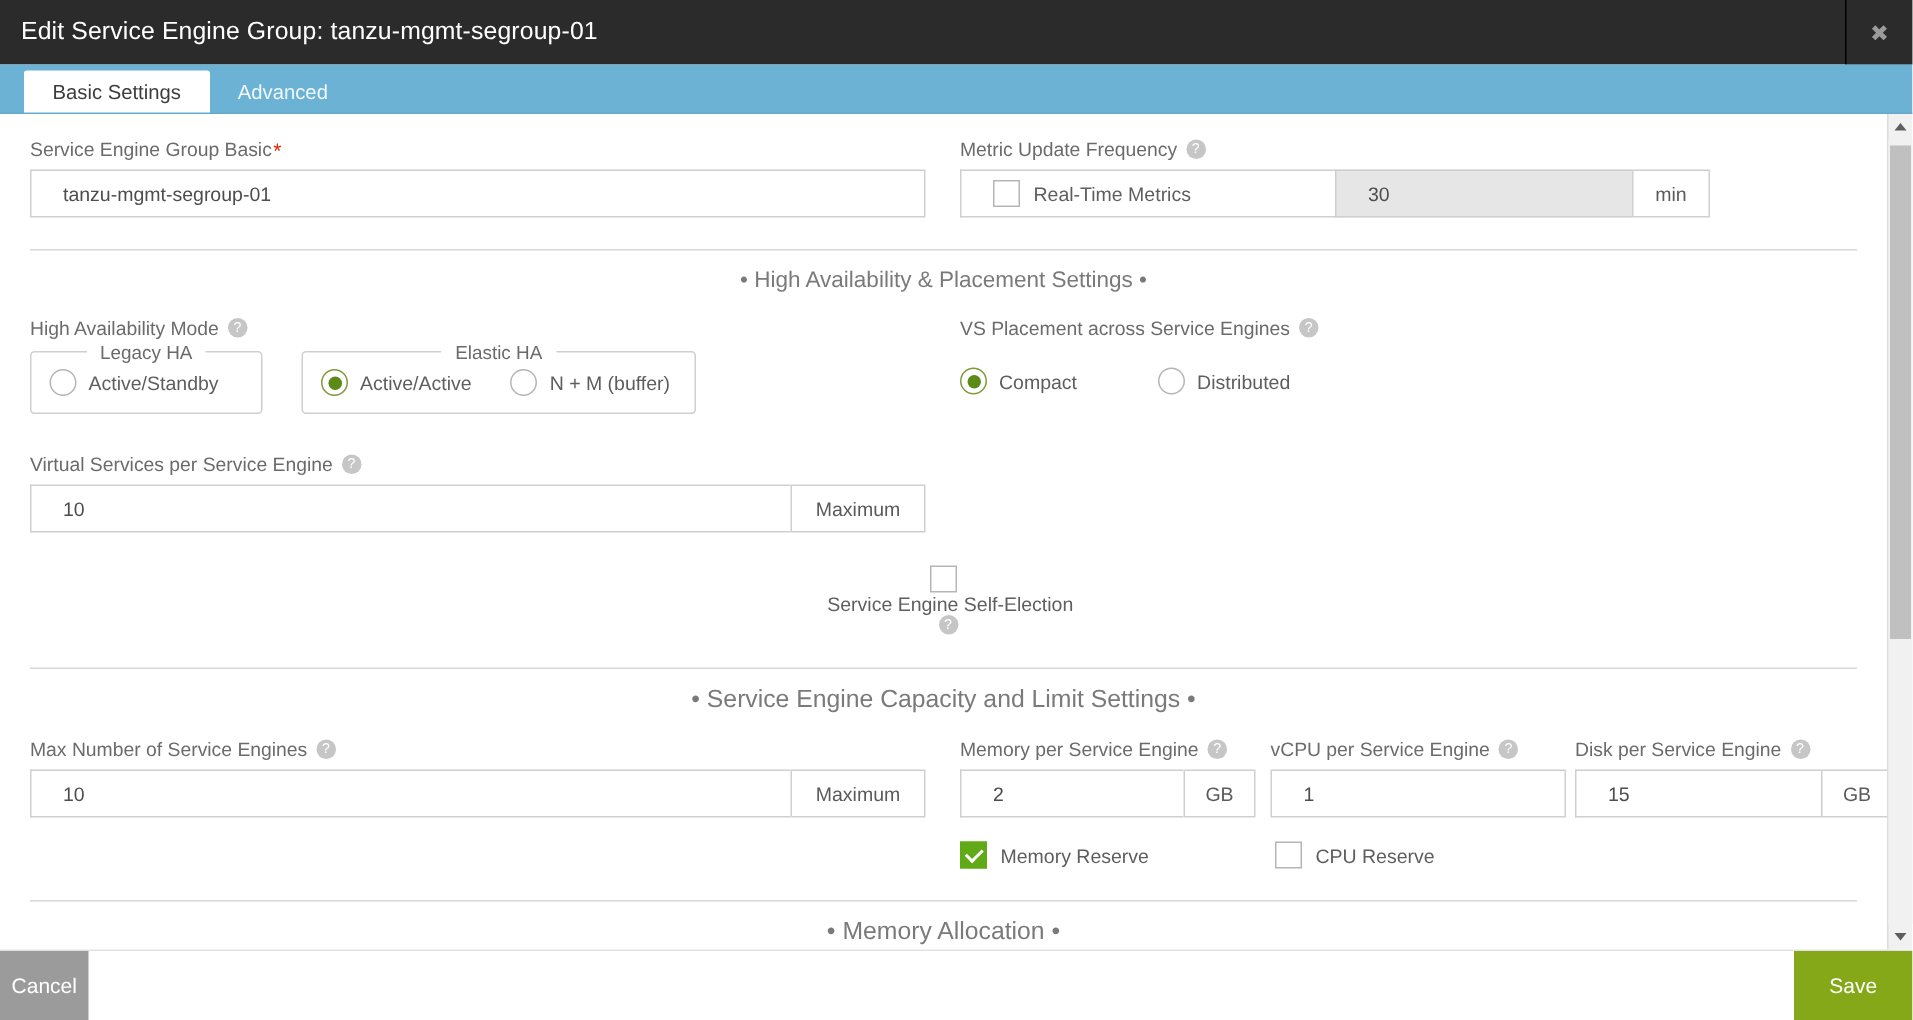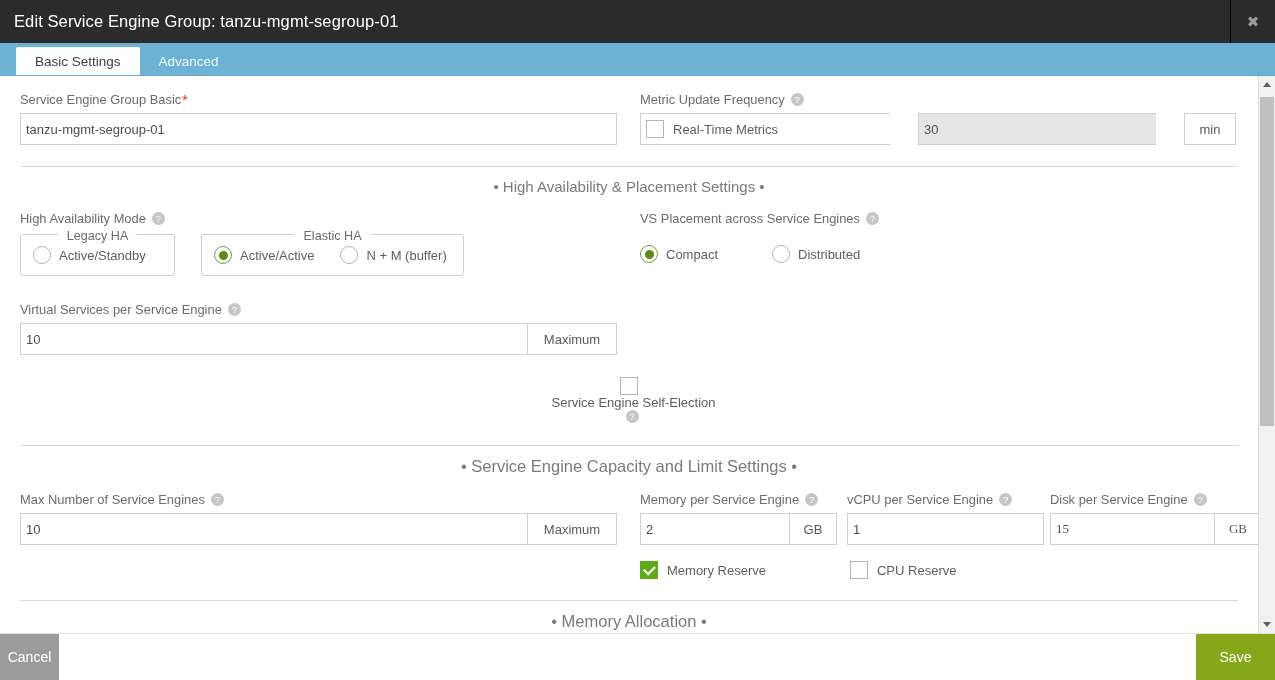--- a/index.html
+++ b/index.html
@@ -150,21 +150,21 @@
     cursor: pointer;
     font-family: "Liberation Sans", sans-serif;
     flex: 0 0 13px;
   }
 
   .input {
     height: 32px;
     border: 1px solid #cfcfcf;
     background: #fff;
     display: flex; align-items: center;
-    padding: 0 5px;
+    padding: 0 21px;
     font-size: 13px;
     color: #4d4d4d;
     cursor: text;
   }
   .input.grow { flex: 1 1 auto; min-width: 0; }
 
   .input-group { display: flex; align-items: stretch; }
   .input-group > .input { border-right: none; }
   .input-group > .addon:last-child,
   .input-group > .input:last-child { border-right: 1px solid #cfcfcf; }
@@ -313,21 +313,21 @@
             <span class="req-star">*</span>
           </div>
           <div class="input" style="width:597px;">tanzu-mgmt-segroup-01</div>
         </div>
 
         <div class="col-right">
           <div class="field-label">
             <span>Metric Update Frequency</span>
             <span class="help">?</span>
           </div>
-          <div class="input-group" style="width:596px;gap:28px;">
+          <div class="input-group" style="width:500px;">
             <div class="input" style="width:250px;">
               <span class="cb-row">
                 <span class="cbox"></span>
                 <span class="cb-label">Real-Time Metrics</span>
               </span>
             </div>
             <div class="input grow disabled">30</div>
             <div class="addon" style="width:52px;">min</div>
           </div>
         </div>
@@ -443,21 +443,21 @@
               <div class="input-group" style="width:197px;">
                 <div class="input grow" style="border-right:1px solid #cfcfcf;">1</div>
               </div>
             </div>
 
             <div style="margin-left:6px;">
               <div class="field-label">
                 <span>Disk per Service Engine</span>
                 <span class="help">?</span>
               </div>
-              <div class="input-group" style="width:212px;font-family:Liberation Serif, serif;">
+              <div class="input-group" style="width:212px;">
                 <div class="input grow">15</div>
                 <div class="addon" style="width:48px;">GB</div>
               </div>
             </div>
           </div>
 
           <div style="display:flex; align-items:center; margin-top:16px;">
             <div class="cb-row">
               <span class="cbox checked"></span>
               <span class="cb-label">Memory Reserve</span>

